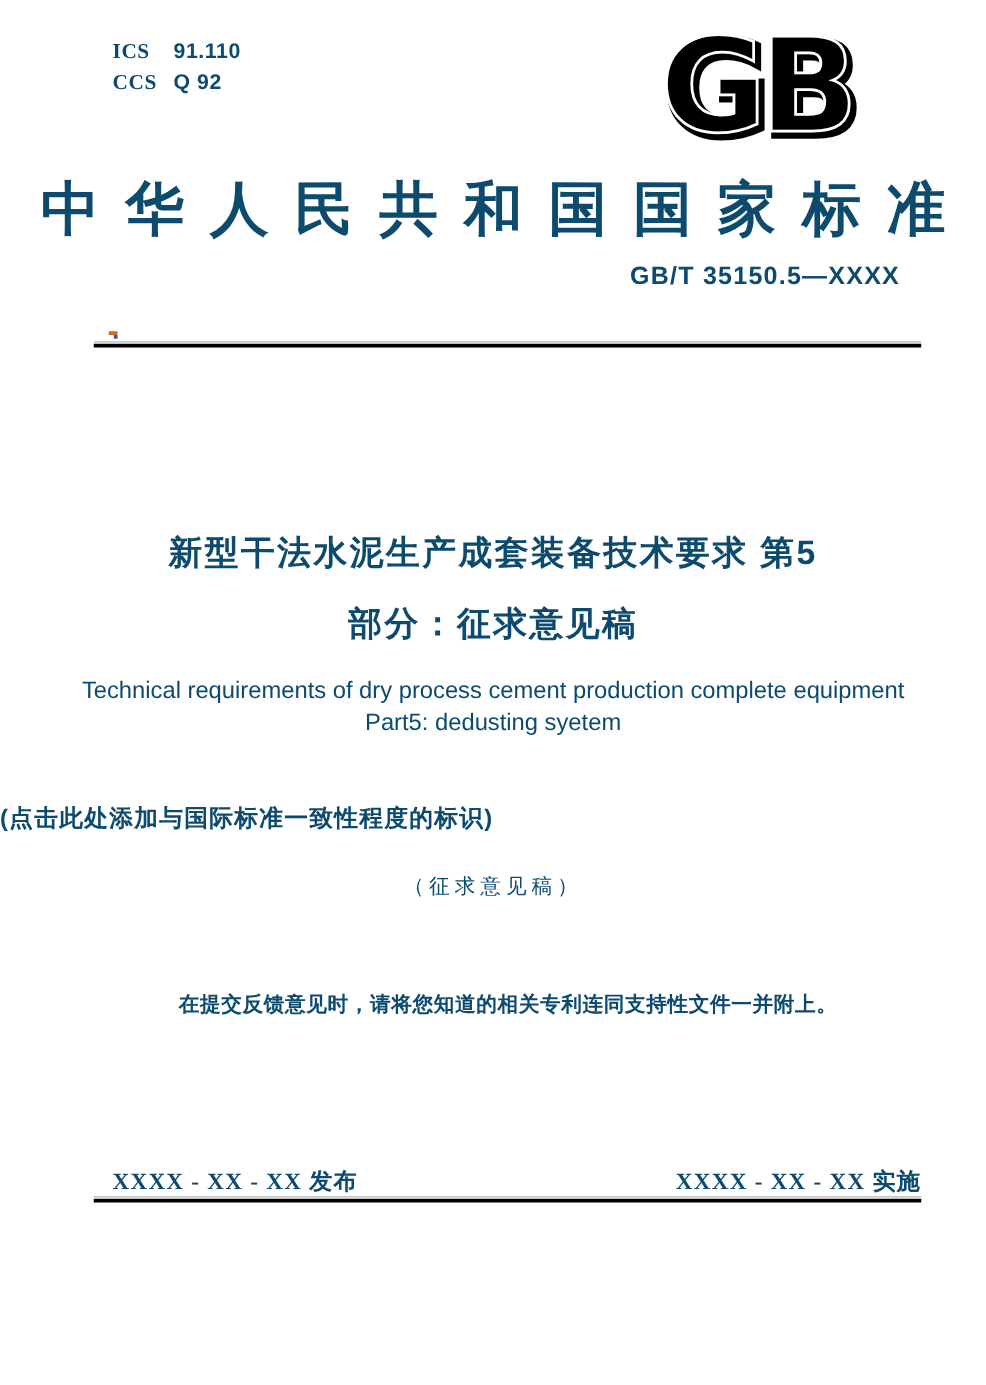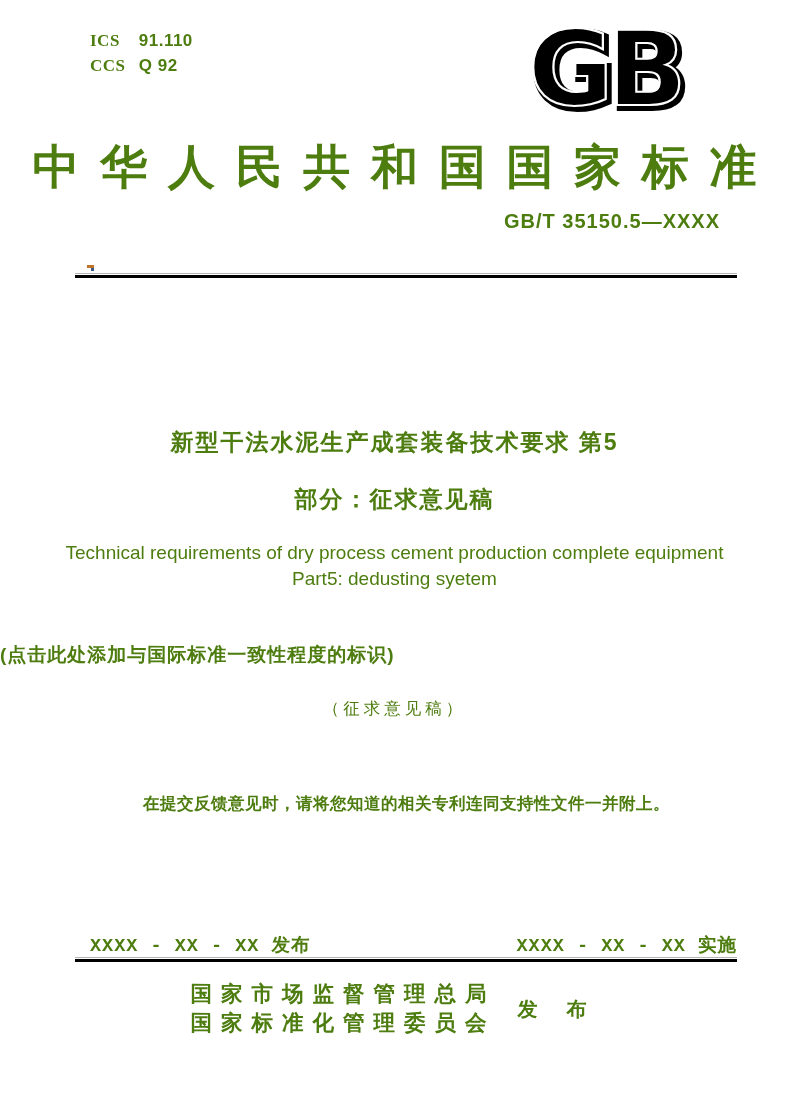--- a/index.html
+++ b/index.html
@@ -3,21 +3,21 @@
 <meta charset="utf-8">
 <style>
   * { margin: 0; padding: 0; box-sizing: border-box; }
   html, body { background: #ffffff; }
   .page {
     position: relative;
     width: 789px;
     height: 1108px;
     margin: 0 auto;
     background: #ffffff;
-    color: #4d7c0f;
+    color: #0c4a6e;
     font-family: "Liberation Serif", serif;
     overflow: hidden;
   }
 
   
   .meta-block { position: absolute; left: 90px; top: 28px; }
   .meta-row { font-family: "Liberation Serif", serif; font-size: 17px; font-weight: 600; line-height: 25px; letter-spacing: 0.5px; }
   .meta-row .meta-label { display: inline-block; min-width: 44px; }
   .meta-row .meta-value { font-family: "Liberation Sans", sans-serif; font-weight: 600; }
 
@@ -52,21 +52,21 @@
   .rule .gap { height: 1px; background: transparent; }
   .rule .main-line { height: 3px; background: #000000; }
   .rule-top { top: 273px; }
   .rule-bottom { top: 957px; }
 
   
   .doc-title {
     position: absolute; left: 0; top: 414px; width: 100%;
     text-align: center;
     font-family: "Liberation Sans", "DejaVu Sans", sans-serif;
-    font-size: 23px; font-weight: bold; letter-spacing: 2px;
+    font-size: 27px; font-weight: bold; letter-spacing: 2px;
     line-height: 57px;
   }
 
   
   .en-title {
     position: absolute; left: 0; top: 540px; width: 100%;
     text-align: center;
     font-family: Liberation Sans, sans-serif;
     font-size: 19px; line-height: 26px;
   }
@@ -92,21 +92,21 @@
     position: absolute; left: 0; top: 793px; width: 100%;
     text-align: center;
     font-family: "Liberation Sans", sans-serif;
     font-size: 16.5px; font-weight: bold; letter-spacing: 0.5px; margin-left: 12px;
   }
 
   
   .dates-row {
     position: absolute; left: 90px; top: 932px; width: 647px;
     display: flex; justify-content: space-between;
-    font-family: Liberation Mono, monospace;
+    font-family: Liberation Serif, serif;
     font-size: 18.5px; font-weight: bold; letter-spacing: 1px;
     white-space: nowrap;
   }
 
   
   .authority {
     position: absolute; left: 0; top: 980px; width: 100%;
     display: flex; justify-content: center; align-items: center;
   }
   .authority .issuer-lines {
@@ -180,21 +180,14 @@
     <span>XXXX - XX - XX 发布</span>
     <span>XXXX - XX - XX 实施</span>
   </div>
 
   <div class="rule rule-bottom">
     <div class="shadow-line"></div>
     <div class="gap"></div>
     <div class="main-line"></div>
   </div>
 
-  <div class="authority">
-    <div class="issuer-lines">
-      <div>国家市场监督管理总局</div>
-      <div>国家标准化管理委员会</div>
-    </div>
-    <div class="issue-verb">发 布</div>
-  </div>
 
 </div>
 
 </body></html>

